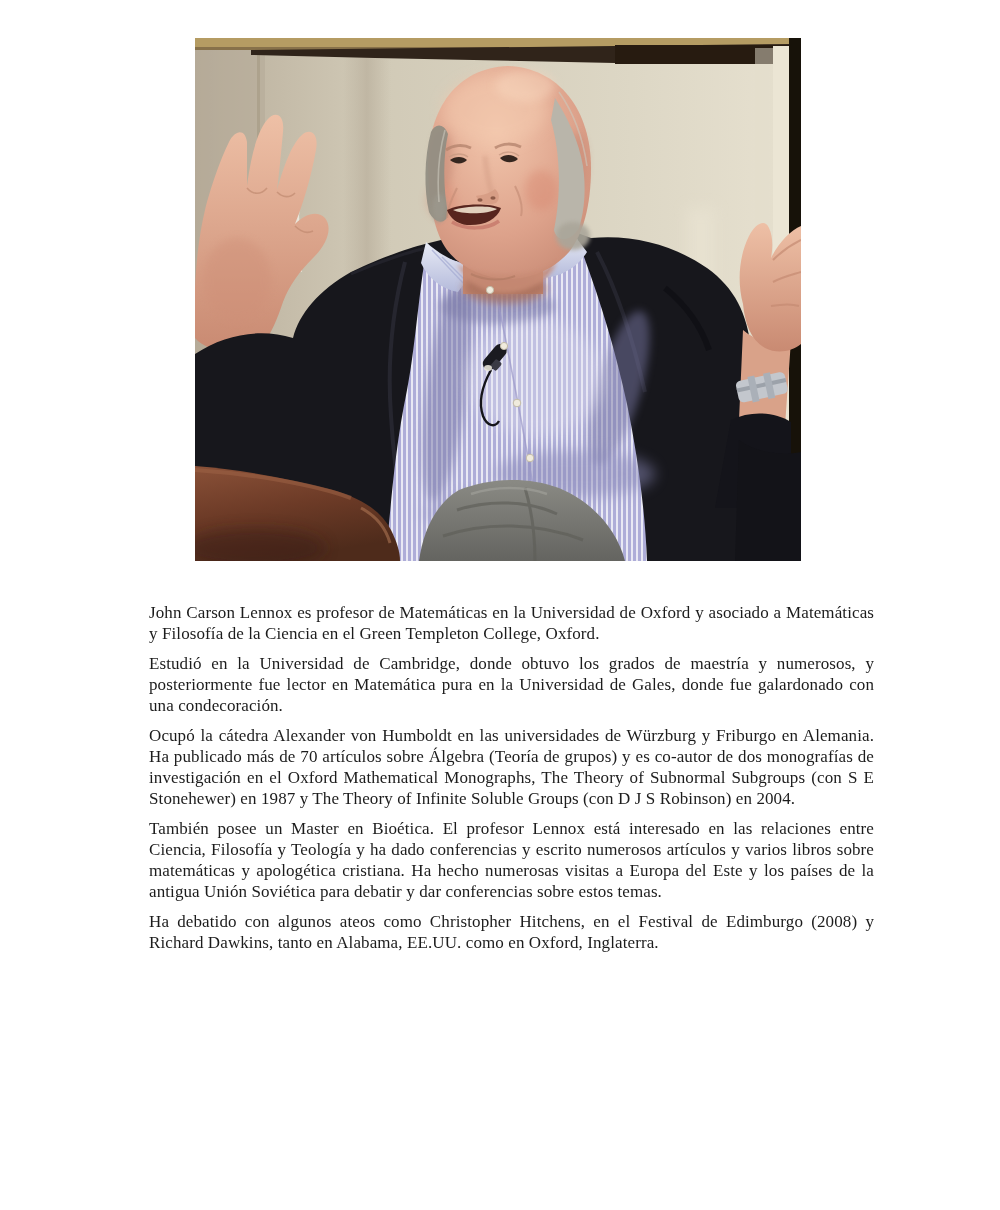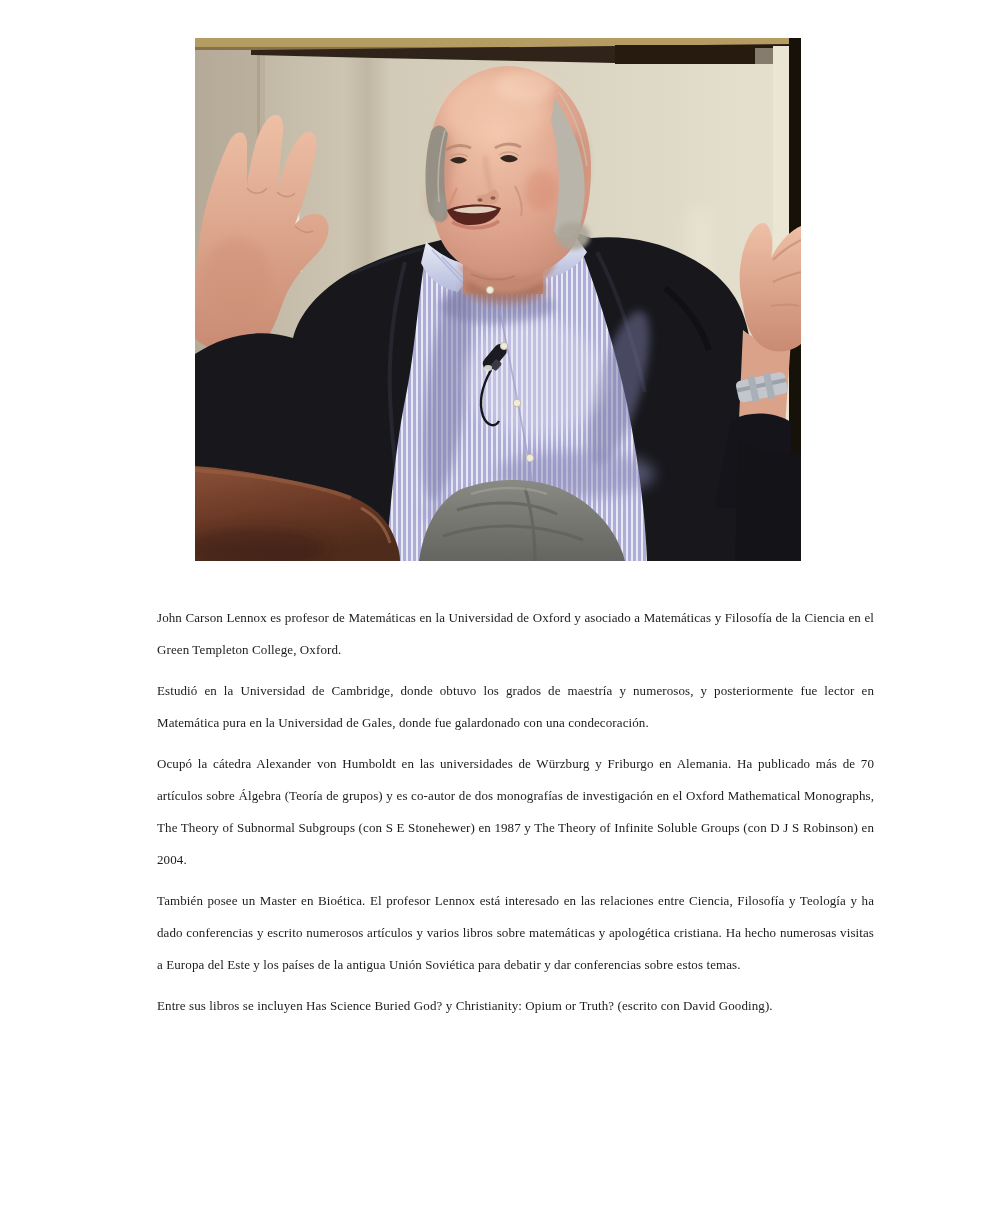--- a/index.html
+++ b/index.html
@@ -1,21 +1,21 @@
 <!DOCTYPE html>
 <html><head>
 <meta charset="utf-8">
 <style>
   html,body{margin:0;padding:0;}
   body{width:1000px;height:1210px;background:#ffffff;font-family:"Liberation Serif",serif;}
   .page{position:relative;width:1000px;height:1210px;background:#ffffff;overflow:hidden;}
   .photo{position:absolute;left:195px;top:38px;width:606px;height:523px;margin:0;}
   .photo svg{display:block;width:100%;height:100%;}
   .body-text{position:absolute;left:145px;top:602px;width:729px;color:#1c1c1c;}
-  .body-text p{margin:0 0 9px 12px;font-size:13px;line-height:32px;text-align:justify;letter-spacing:.1px;}
+  .body-text p{margin:0 0 9px 4px;font-size:17px;line-height:21px;text-align:justify;letter-spacing:.1px;}
 </style>
 </head>
 <body>
 
 <div class="page">
 
   <figure class="photo">
     <svg viewBox="0 0 606 523" preserveAspectRatio="none">
       <defs>
         <linearGradient id="gWall" x1="0" y1="0" x2="1" y2="0">
@@ -212,16 +212,16 @@
         <ellipse cx="60" cy="510" rx="70" ry="20" fill="#3a1f13" opacity="0.5" filter="url(#b7)"></ellipse>
       </g>
     </svg>
   </figure>
 
   <section class="body-text">
     <p>John Carson Lennox es profesor de Matemáticas en la Universidad de Oxford y asociado a Matemáticas y Filosofía de la Ciencia en el Green Templeton College, Oxford.</p>
     <p>Estudió en la Universidad de Cambridge, donde obtuvo los grados de maestría y numerosos, y posteriormente fue lector en Matemática pura en la Universidad de Gales, donde fue galardonado con una condecoración.</p>
     <p>Ocupó la cátedra Alexander von Humboldt en las universidades de Würzburg y Friburgo en Alemania. Ha publicado más de 70 artículos sobre Álgebra (Teoría de grupos) y es co-autor de dos monografías de investigación en el Oxford Mathematical Monographs, The Theory of Subnormal Subgroups (con S E Stonehewer) en 1987 y The Theory of Infinite Soluble Groups (con D J S Robinson) en 2004.</p>
     <p>También posee un Master en Bioética. El profesor Lennox está interesado en las relaciones entre Ciencia, Filosofía y Teología y ha dado conferencias y escrito numerosos artículos y varios libros sobre matemáticas y apologética cristiana. Ha hecho numerosas visitas a Europa del Este y los países de la antigua Unión Soviética para debatir y dar conferencias sobre estos temas.</p>
-    <p>Entre sus libros se incluyen Has Science Buried God? y Christianity: Opium or Truth? (escrito con David Gooding).</p>
+    <p>Ha debatido con algunos ateos como Christopher Hitchens, en el Festival de Edimburgo (2008) y Richard Dawkins, tanto en Alabama, EE.UU. como en Oxford, Inglaterra.</p>
   </section>
 
 </div>
 
 </body></html>

